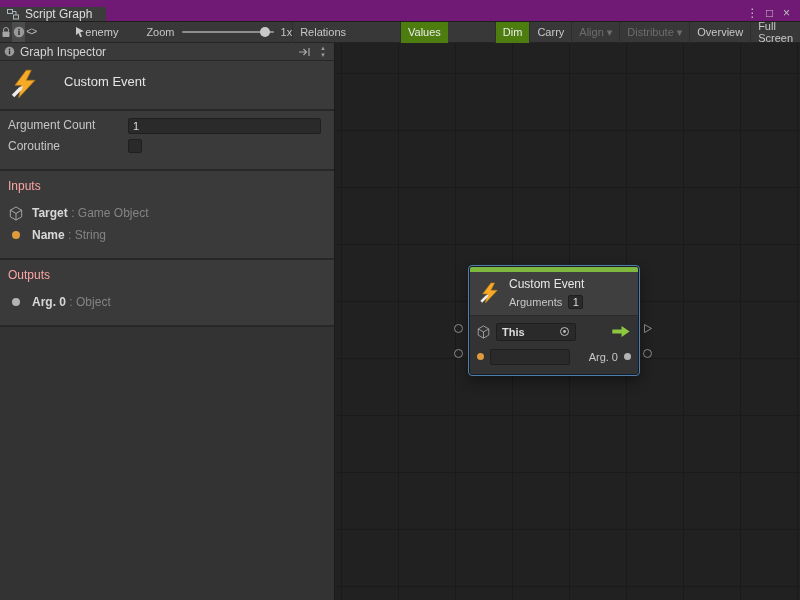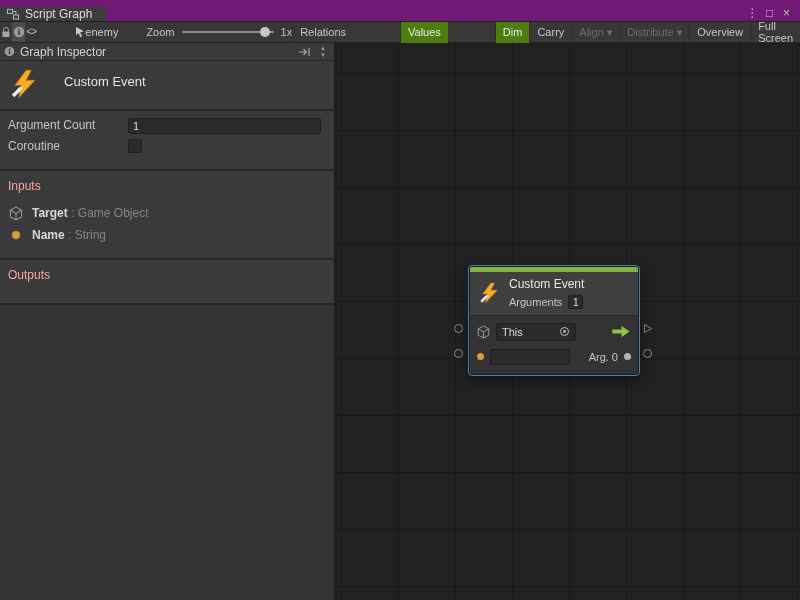--- a/index.html
+++ b/index.html
@@ -60,21 +60,21 @@
 
   .node { position:absolute; left:133px; top:223px; width:170px; background:#343434; border:1px solid #131c22; outline:1px solid #4f7fae; border-radius:3px; box-shadow:0 5px 14px rgba(0,0,0,.45); }
   .node-accent { height:5px; border-radius:2px 2px 0 0; background:#7fb83e; }
   .node-header { display:flex; align-items:center; gap:8px; padding:5px 9px 6px; background:#3f3f3f; }
   .node-title { font-size:12px; color:#e8e8e8; }
   .node-args { display:flex; align-items:center; gap:6px; margin-top:4px; color:#c8c8c8; }
   .argbox { min-width:15px; height:14px; padding:0 2px; background:#2a2a2a; border:1px solid #1f1f1f; border-radius:2px; display:flex; align-items:center; justify-content:center; color:#dcdcdc; }
   .node-body { background:#333333; border-top:1px solid #2a2a2a; border-radius:0 0 3px 3px; padding:6px 7px 8px; display:flex; flex-direction:column; gap:6px; }
   .prow { display:flex; align-items:center; gap:6px; height:19px; }
   .this-field { width:80px; height:18px; background:#2a2a2a; border:1px solid #1f1f1f; border-radius:2px; display:flex; align-items:center; padding:0 5px; color:#dcdcdc; }
-  .this-field .lbl { flex:1; }
+  .this-field .lbl { flex:1;font-weight:bold; }
   .arg-field { width:80px; height:16px; background:#2a2a2a; border:1px solid #1f1f1f; border-radius:2px; color:#dcdcdc; font-family:inherit; font-size:11px; padding:0 4px; }
   .flex1 { flex:1; }
   .port-out { position:absolute; width:9px; height:9px; border:1px solid #8e8e8e; border-radius:50%; background:transparent; }
   .arg-right { color:#c8c8c8; }
 </style>
 </head>
 <body>
 
 <div class="titlebar">
   <div class="tab">
@@ -216,20 +216,26 @@
     <div class="io-row">
       <span class="io-ico">
           <span class="dot orange"></span>
         </span>
       <span><span class="io-name">Name</span> <span class="io-type">: String</span></span>
     </div>
   </div>
 
   <div class="section io">
     <div class="io-header">Outputs</div>
+    <div class="io-row">
+      <span class="io-ico">
+          <span class="dot gray"></span>
+        </span>
+      <span><span class="io-name">Arg. 0</span> <span class="io-type">: Object</span></span>
+    </div>
   </div>
 </div>
 
 <div class="canvas">
 
   <span class="port-out" style="left:118px; top:281px;"></span>
   <span class="port-out" style="left:118px; top:306px;"></span>
   <span style="position:absolute; left:307px; top:280px;">
     <svg width="10" height="11" viewBox="0 0 10 11">
         <polygon points="1.5,1.5 8.5,5.5 1.5,9.5" fill="none" stroke="#8e8e8e"></polygon>

